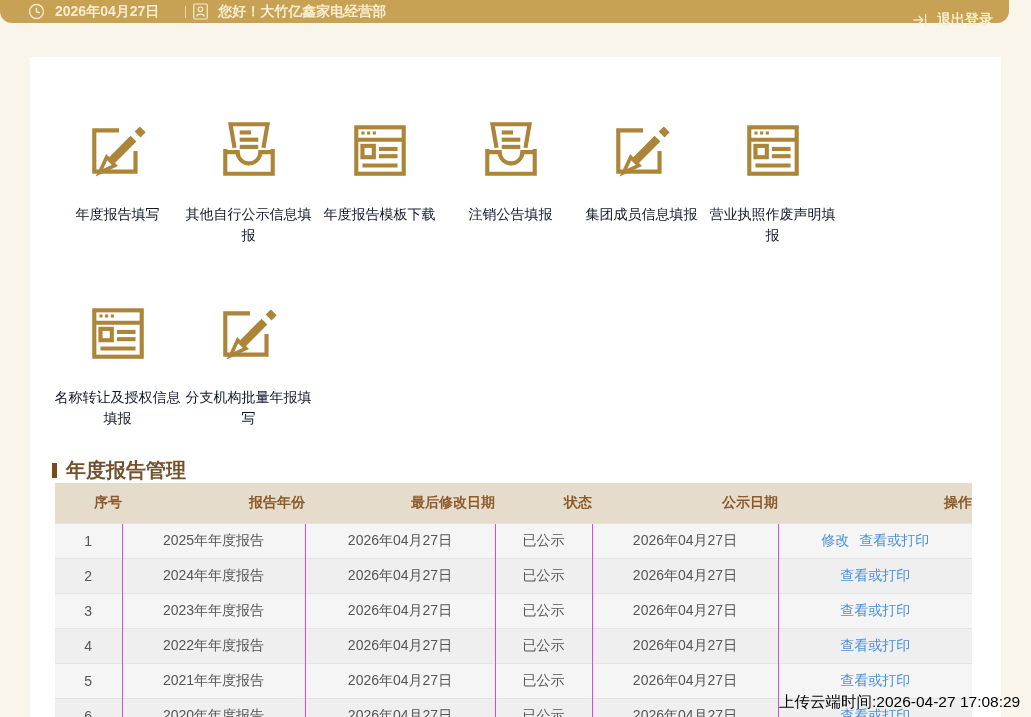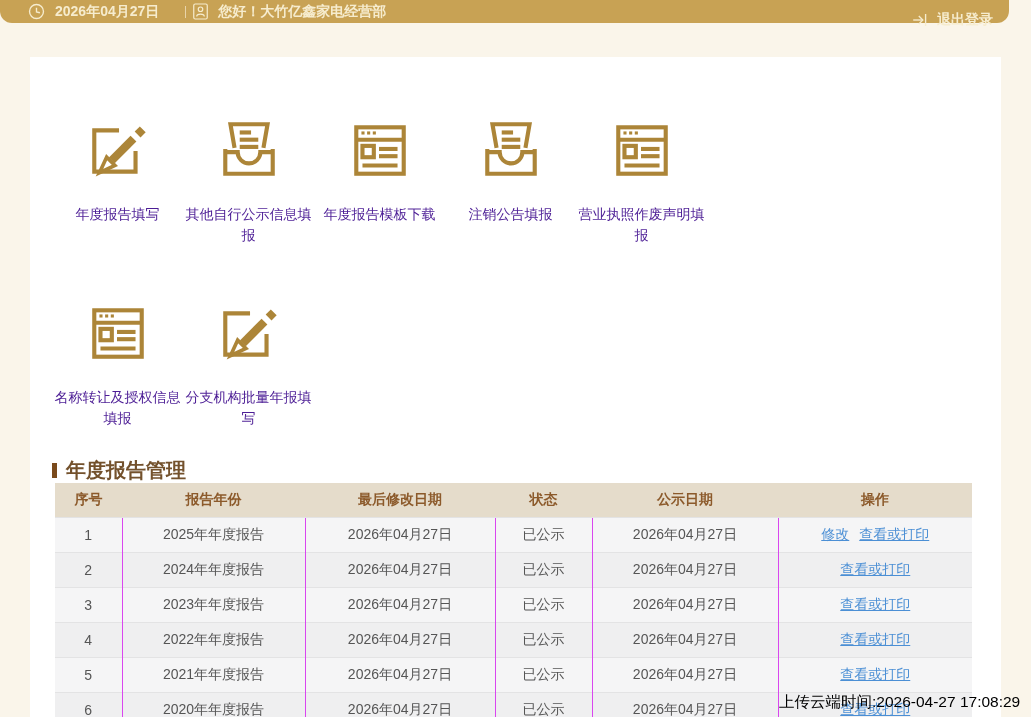--- a/index.html
+++ b/index.html
@@ -47,45 +47,45 @@
     background:#ffffff;
   }
   
   .qa-row{position:absolute;left:22px;display:flex;}
   .qa-row-0{top:60px;}
   .qa-row-1{top:243px;}
   .qa-item{width:131px;display:flex;flex-direction:column;align-items:center;cursor:pointer;}
   .qa-icon{width:66px;height:66px;}
   .qa-icon svg{width:66px;height:66px;display:block;}
   .qa-label{
-    margin-top:21px;font-size:14px;line-height:21px;color:#4c1d95;
+    margin-top:21px;font-size:14px;line-height:21px;color:#0f172a;
     text-align:center;max-width:131px;
   }
   
   .section-head{position:absolute;left:22px;top:400px;display:flex;align-items:center;}
   .section-marker{width:5px;height:15px;background:var(--section-marker);margin-right:9px;}
   .section-title{font-size:20px;font-weight:bold;color:var(--section-title);}
   
   .table-wrap{position:absolute;left:25px;top:426px;width:917px;}
   table{border-collapse:collapse;table-layout:fixed;width:917px;}
   thead th{
-    height:34px;background:var(--header-bg);color:var(--header-text);
-    font-size:14px;font-weight:bold;text-align:center;
+    height:40px;background:var(--header-bg);color:var(--header-text);
+    font-size:14px;font-weight:bold;text-align:right;
   }
   tbody td{
     height:35px;font-size:14px;color:var(--cell-text);text-align:center;
     border-top:1px solid var(--row-border);
     border-left:1px solid #d946ef;
     overflow:hidden;white-space:nowrap;
   }
   tbody td:first-child{border-left:none;}
   tbody tr:nth-child(odd){background:var(--row-odd);}
   tbody tr:nth-child(even){background:var(--row-even);}
   .table-link{
-    color:var(--link);text-decoration:underline;cursor:pointer;
+    color:var(--link);cursor:pointer;
     font-size:14px;margin:0 5px;
   }
   
   .upload-time{
     position:absolute;left:779px;top:692px;z-index:10;
     font-size:15.5px;color:#000;white-space:nowrap;
   }
 </style>
 </head>
 <body>
@@ -168,20 +168,31 @@
     <line x1="23" y1="15" x2="34" y2="15"></line>
     <line x1="23" y1="22" x2="41" y2="22"></line>
     <line x1="23" y1="29" x2="41" y2="29"></line>
     <path d="M9,31 L9,55 L55,55 L55,31"></path>
     <path d="M9,34 L21,34 A11,11 0 0 0 43,34 L55,34"></path>
   </svg>
         </span>
     <span class="qa-label">注销公告填报</span>
   </div>
 
+  <div class="qa-item">
+    <span class="qa-icon">
+          <svg viewBox="0 0 64 64" fill="none" stroke="var(--icon-gold)" stroke-width="4">
+    <polyline points="33,13 9,13 9,53 49,53 49,33"></polyline>
+    <line x1="26" y1="42" x2="47" y2="21" stroke-width="8"></line>
+    <line x1="51" y1="17" x2="56" y2="12" stroke-width="8"></line>
+    <polygon points="14,54 21,39 29,47" stroke-width="3.5"></polygon>
+  </svg>
+        </span>
+    <span class="qa-label">集团成员信息填报</span>
+  </div>
 
   <div class="qa-item">
     <span class="qa-icon">
           <svg viewBox="0 0 64 64" fill="none" stroke="var(--icon-gold)" stroke-width="4">
     <rect x="9" y="10" width="46" height="45"></rect>
     <line x1="9" y1="22" x2="55" y2="22"></line>
     <rect x="14" y="14" width="3" height="3" fill="var(--icon-gold)" stroke="none"></rect>
     <rect x="19.5" y="14" width="3" height="3" fill="var(--icon-gold)" stroke="none"></rect>
     <rect x="25" y="14" width="3" height="3" fill="var(--icon-gold)" stroke="none"></rect>
     <rect x="15" y="28" width="11" height="11"></rect>

